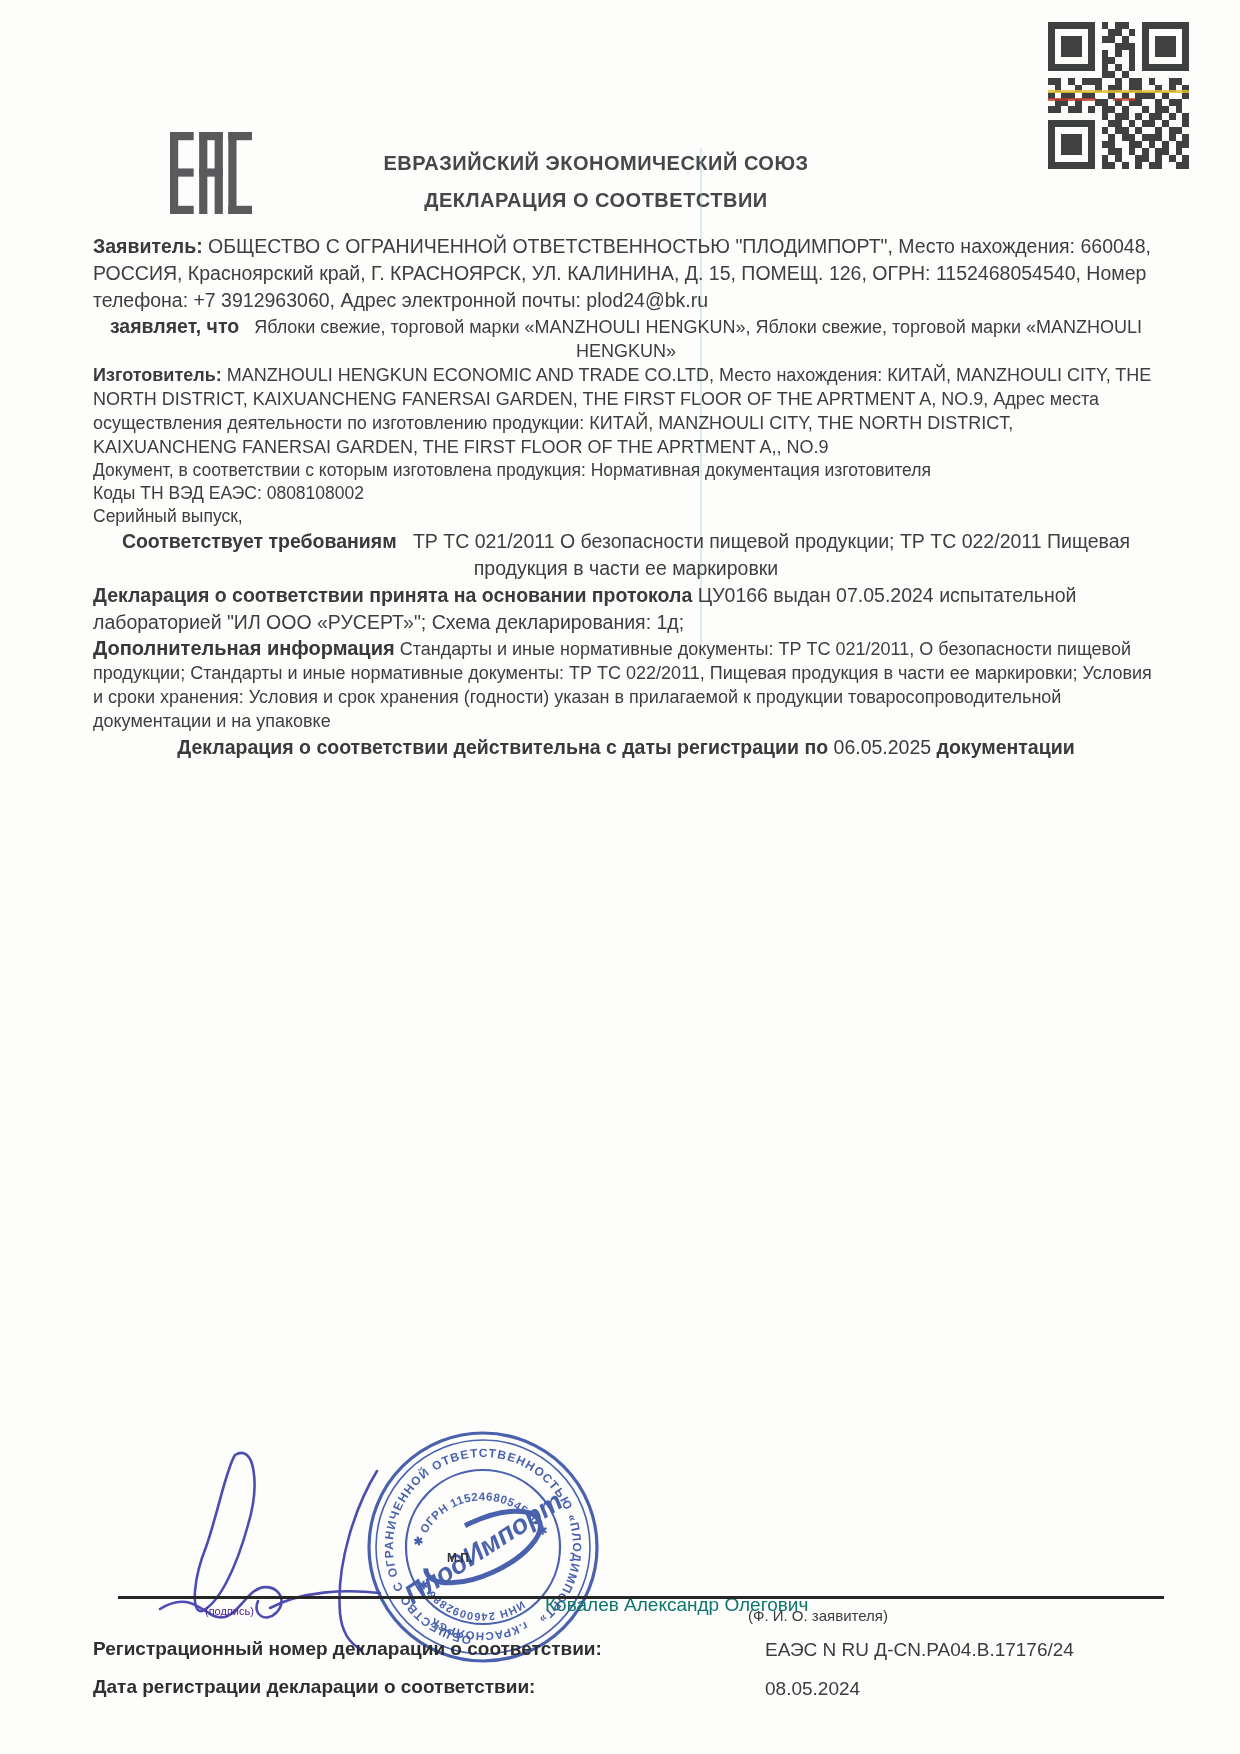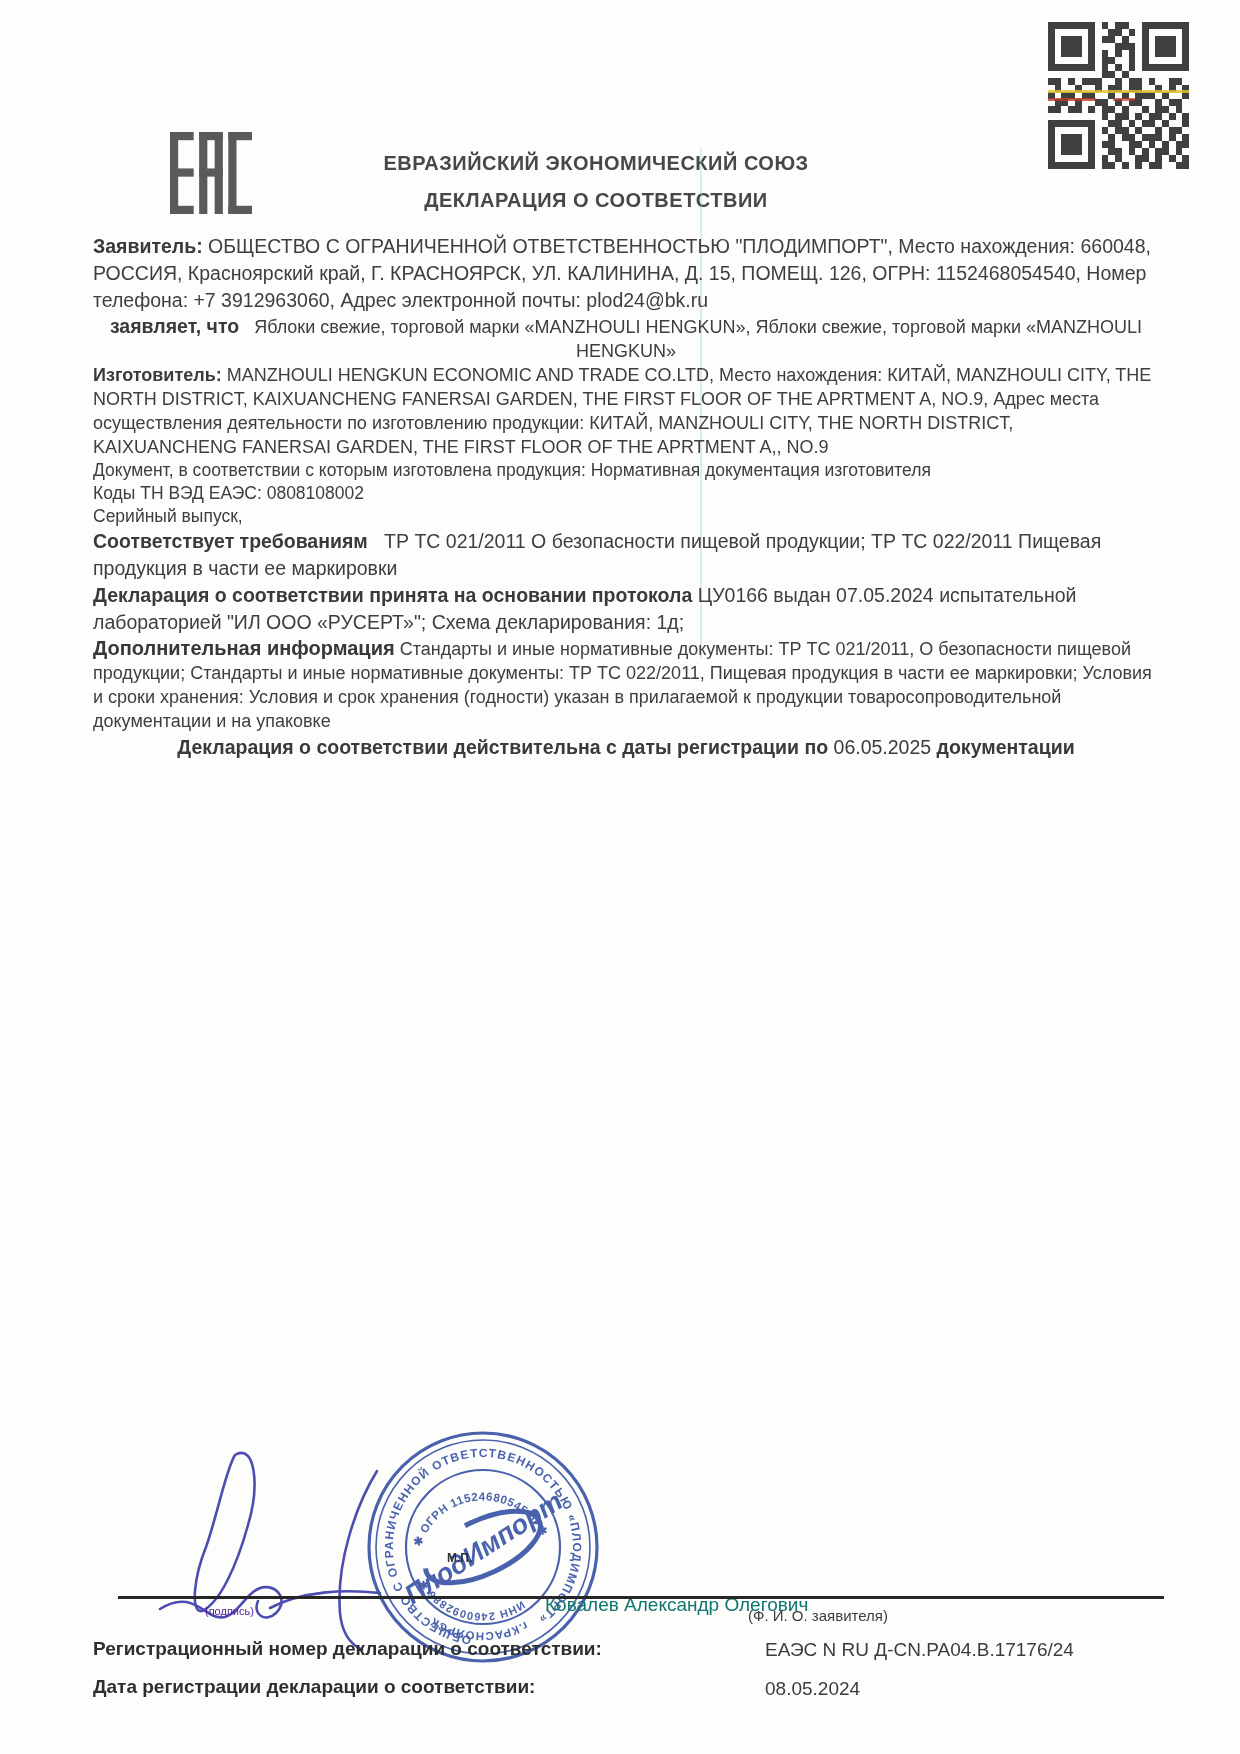--- a/index.html
+++ b/index.html
@@ -31,21 +31,21 @@
     font-weight:bold;font-size:20px;color:#474747;letter-spacing:.5px;
   }
 
   
   .bodytext{position:absolute;left:93px;top:233px;width:1066px;}
   .bodytext p{margin:0;}
   .b{font-weight:bold;color:#3a3a3a;}
   .fs-main{font-size:19.5px;line-height:27px;}
   .fs-mid{font-size:18px;line-height:24px;}
   .fs-doc{font-size:17.5px;line-height:23px;}
-  .mt6{margin-top:6px;text-align:center;} .mt12{margin-top:12px;} .mt40{margin-top:40px;}
+  .mt6{margin-top:6px;text-align:center;} .mt12{margin-top:12px;text-align:center;} .mt40{margin-top:40px;}
   .lbl-lg{font-size:20px;font-weight:bold;color:#383838;}
   .validity{font-size:19.5px;line-height:28px;font-weight:bold;color:#3a3a3a;}
   .validity .reg{font-weight:normal;}
 
   
   .scan-line{position:absolute;left:700px;top:148px;width:2px;height:510px;
     background:rgba(150,205,215,.35);}
 
   
   .sig-svg{position:absolute;left:140px;top:1443px;width:280px;height:220px;}

